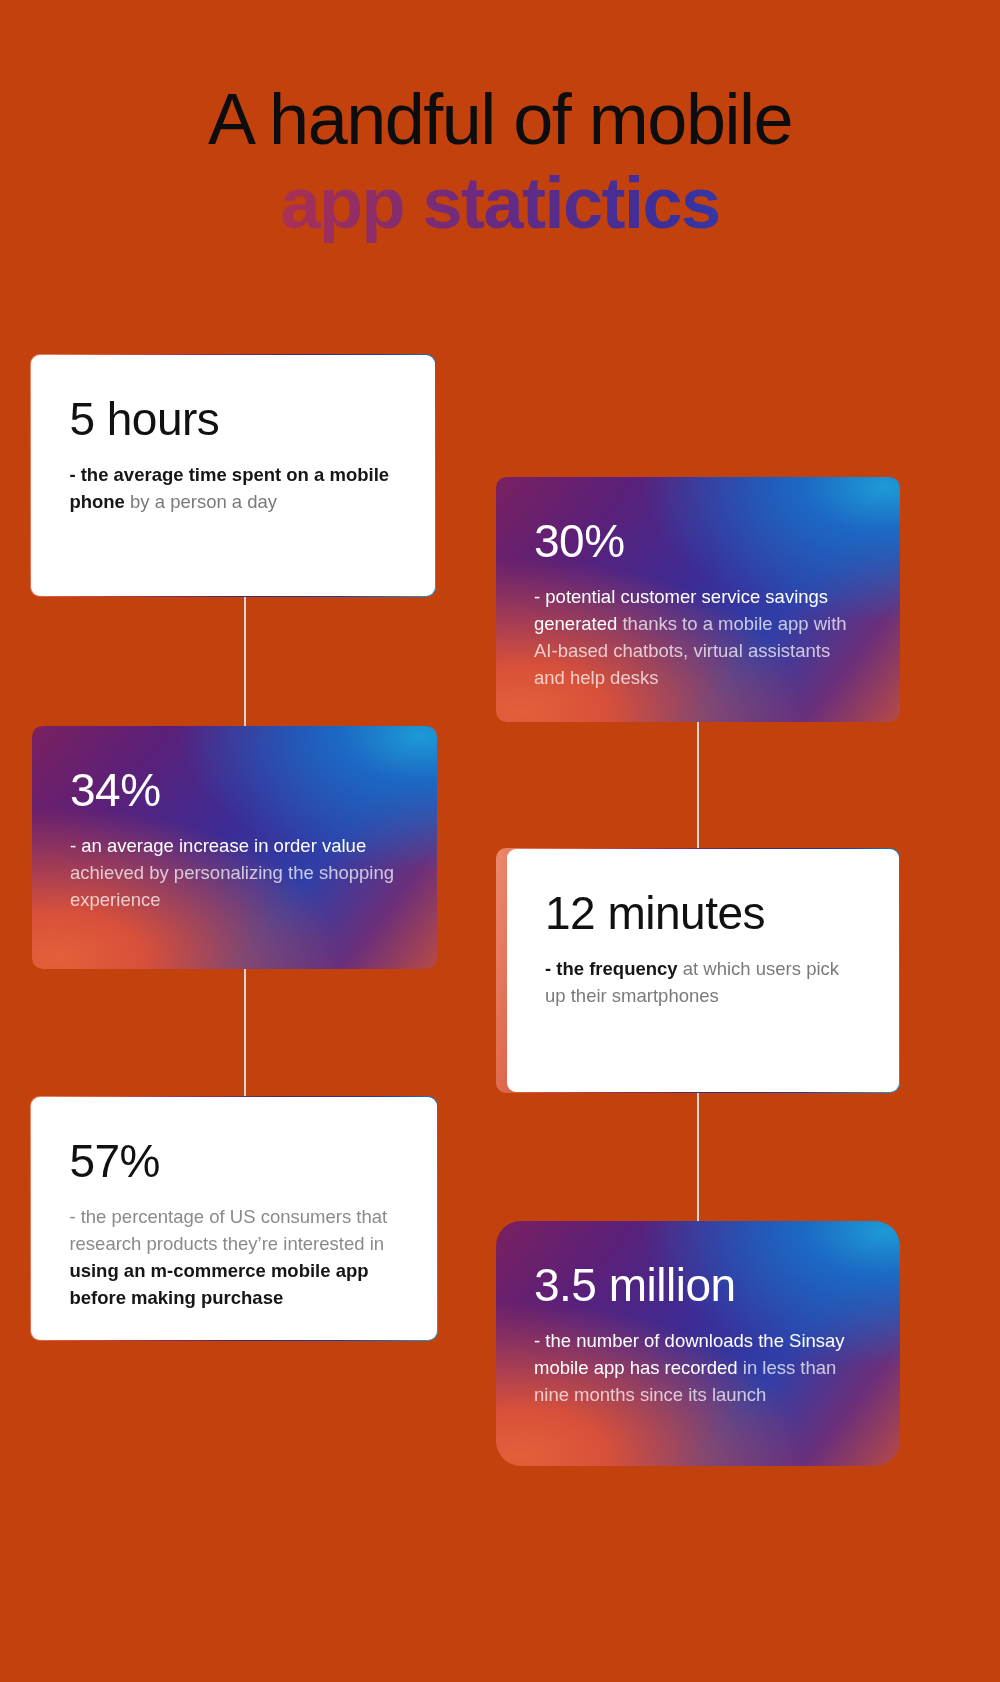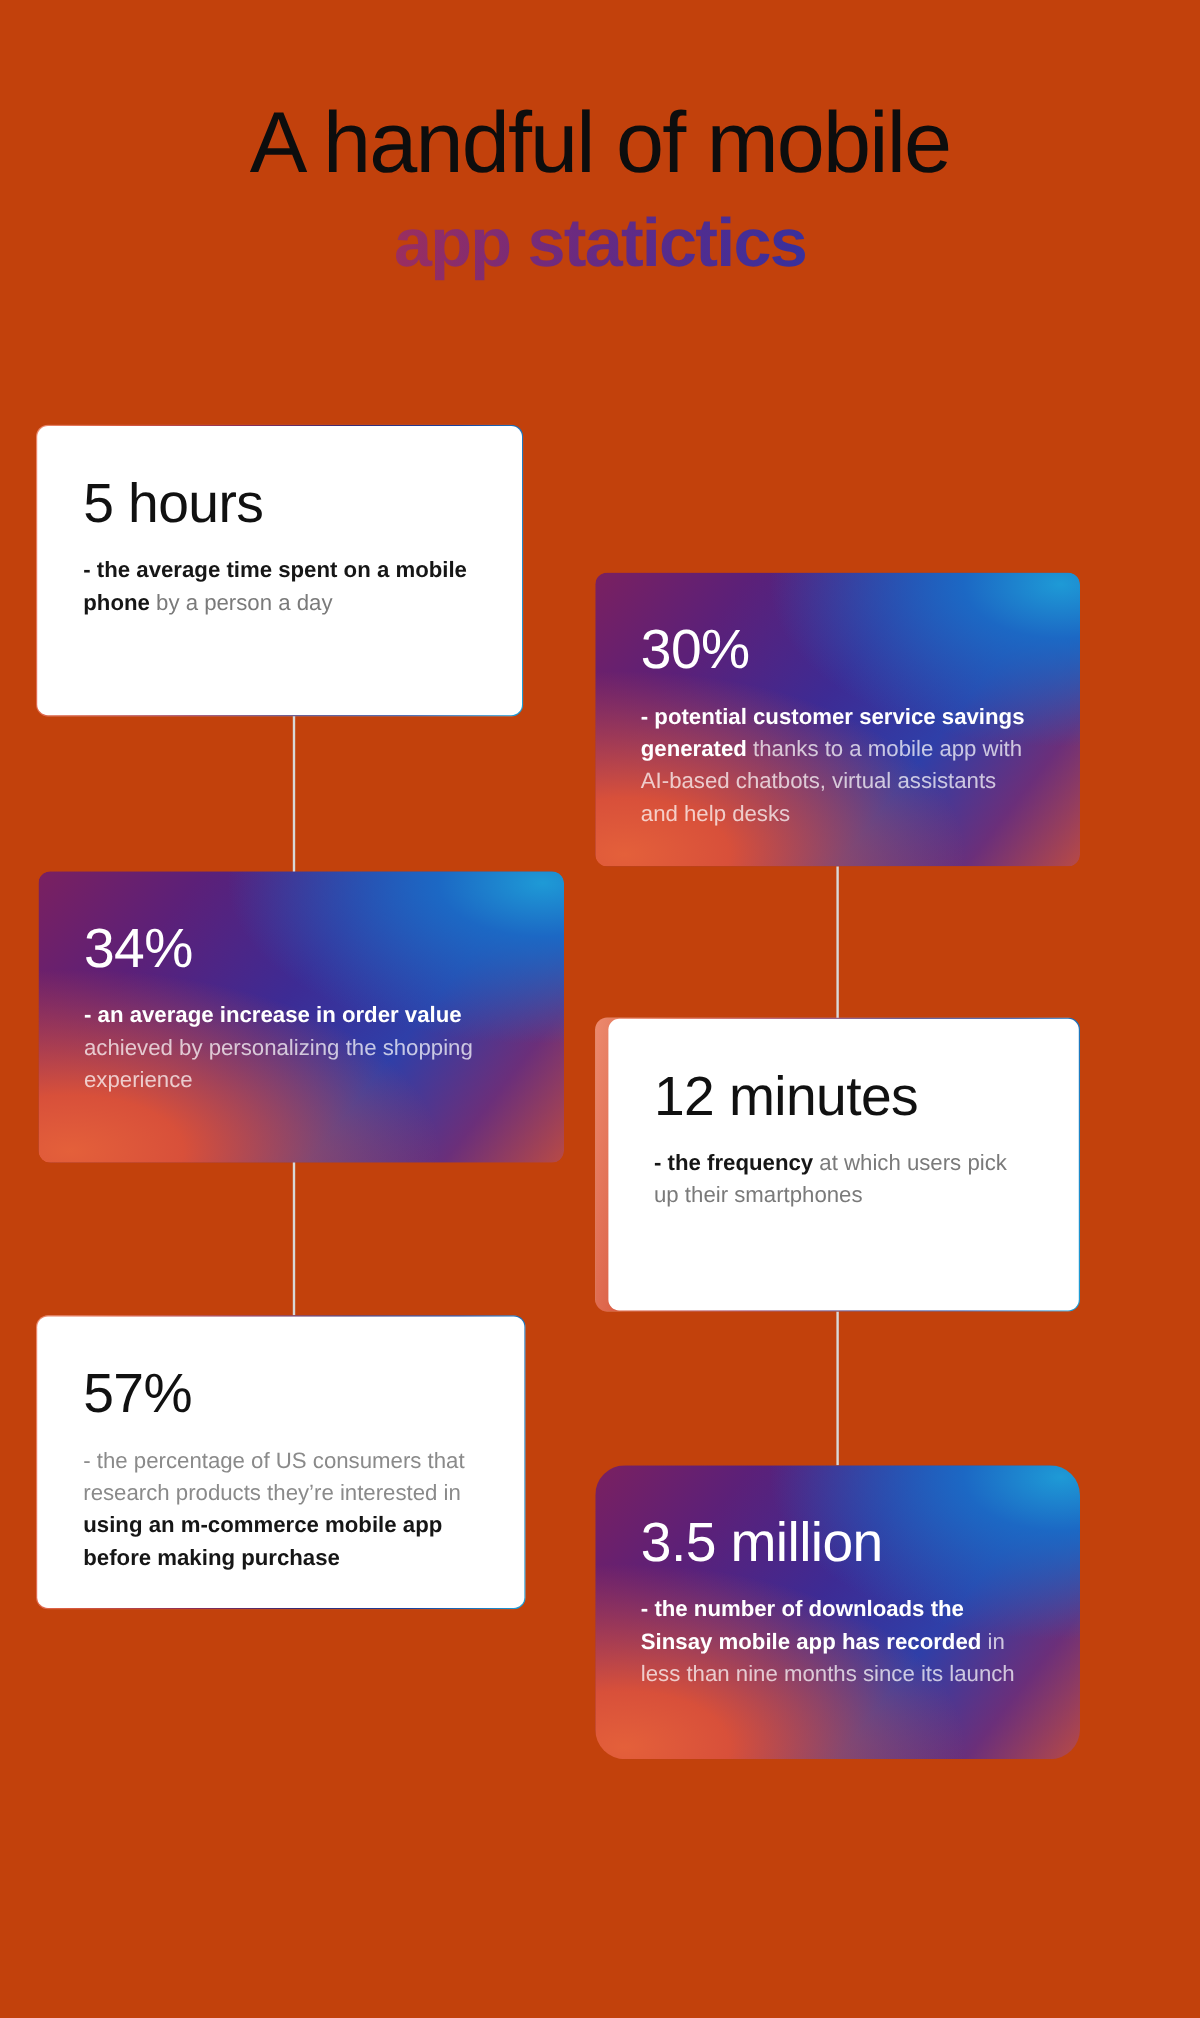--- a/index.html
+++ b/index.html
@@ -31,21 +31,21 @@
   .title-line1 {
     display:block;
     font-size:72px;
     line-height:82px;
     font-weight:400;
     letter-spacing:-1.5px;
     color:#0d0d0d;
   }
   .title-line2 {
     display:block;
-    font-size:57px;
+    font-size:72px;
     line-height:86px;
     font-weight:700;
     letter-spacing:-1.5px;
     background-image:linear-gradient(90deg,
         #e0512e 0%,
         #d4453c 14%,
         #a42f59 30%,
         #6b2a80 48%,
         #3b2f9b 66%,
         #2b43b8 82%,
@@ -113,21 +113,21 @@
   .card.filled .stat-number { color:#ffffff; }
 
   .stat-body {
     font-size:18.5px;
     line-height:27px;
     font-weight:400;
     color:#7a7a7a;
   }
   .stat-body .em { font-weight:700; color:#161616; }
   .card.filled .stat-body { color:rgba(255,255,255,0.72); }
-  .card.filled .stat-body .em { font-weight:700; color:#ffffff; }
+  .card.filled .stat-body .em { font-weight:400; color:#ffffff; }
 
   
   .stat-body.tail-emphasis { color:#8a8a8a; }
 </style>
 </head>
 <body>
 
 <div class="page">
 
   <div class="title-block">
@@ -153,21 +153,21 @@
   <div class="card filled" style="left:496px; top:477px; width:404px; height:245px;">
     <div class="card-inner">
       <div class="stat-number">30%</div>
       <div class="stat-body">
         <span class="em">- potential customer service savings</span>
         <span class="em">generated</span><span> thanks to a mobile app with AI-based chatbots, virtual assistants and help desks</span>
       </div>
     </div>
   </div>
 
-  <div class="card filled" style="left:32px; top:726px; width:438px; height:243px;">
+  <div class="card filled" style="left:32px; top:726px; width:405px; height:243px;">
     <div class="card-inner">
       <div class="stat-number">34%</div>
       <div class="stat-body">
         <span class="em">- an average increase in order</span>
         <span class="em">value</span><span> achieved by personalizing the shopping experience</span>
       </div>
     </div>
   </div>
 
   <div class="card light" style="left:496px; top:848px; width:404px; height:245px;padding-left:11px;">

